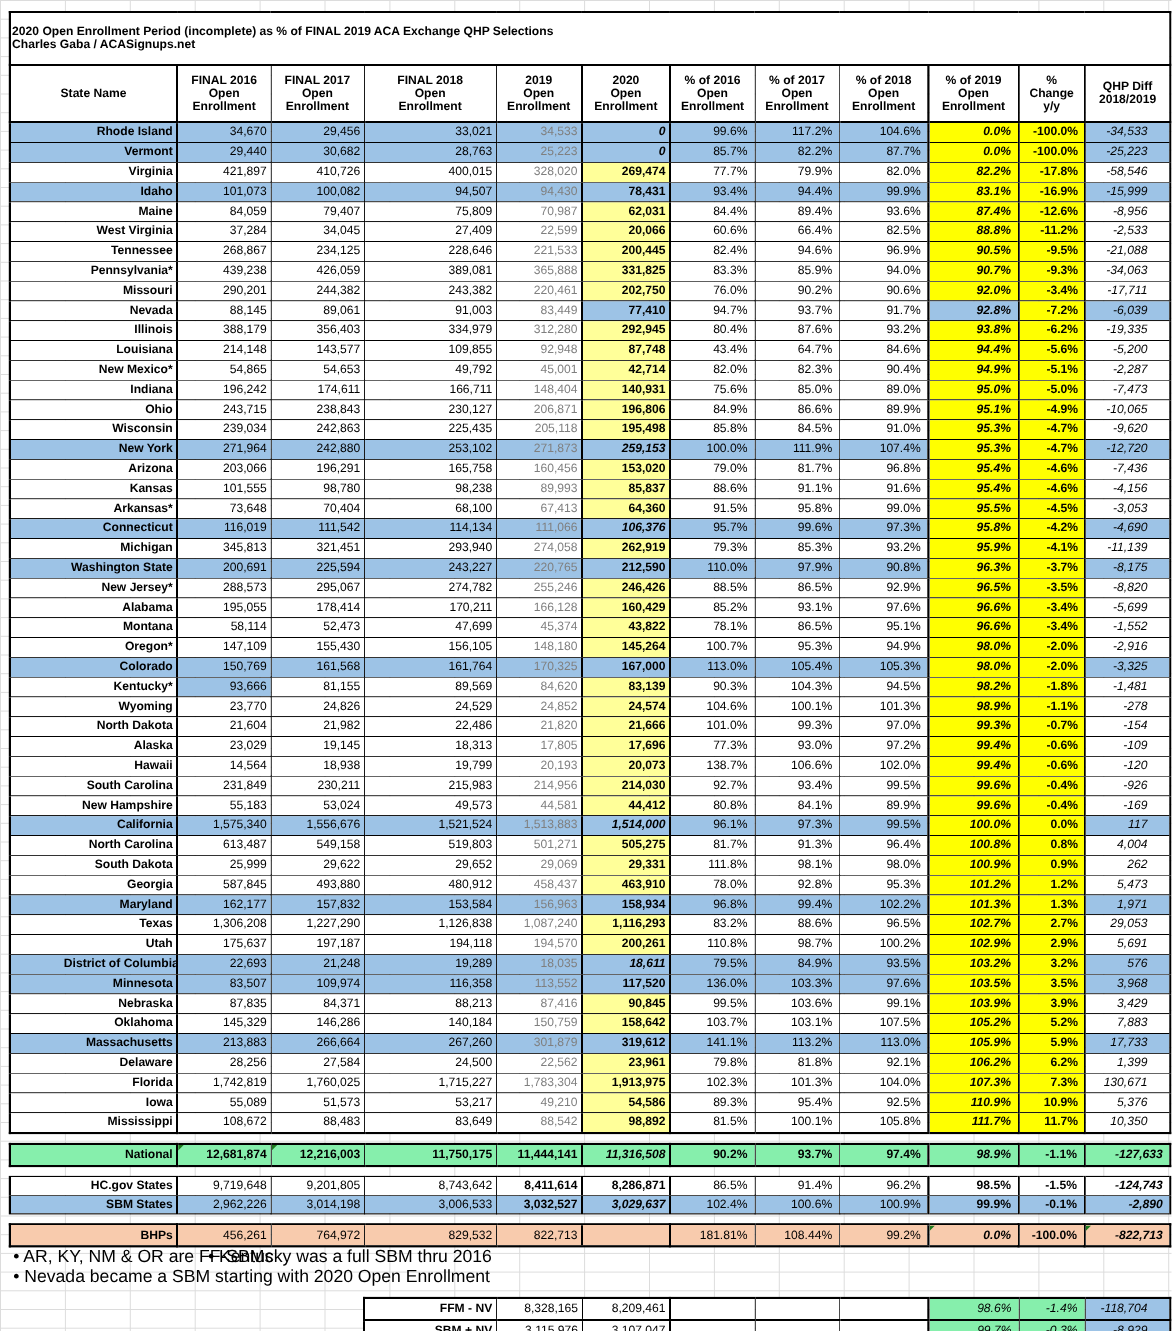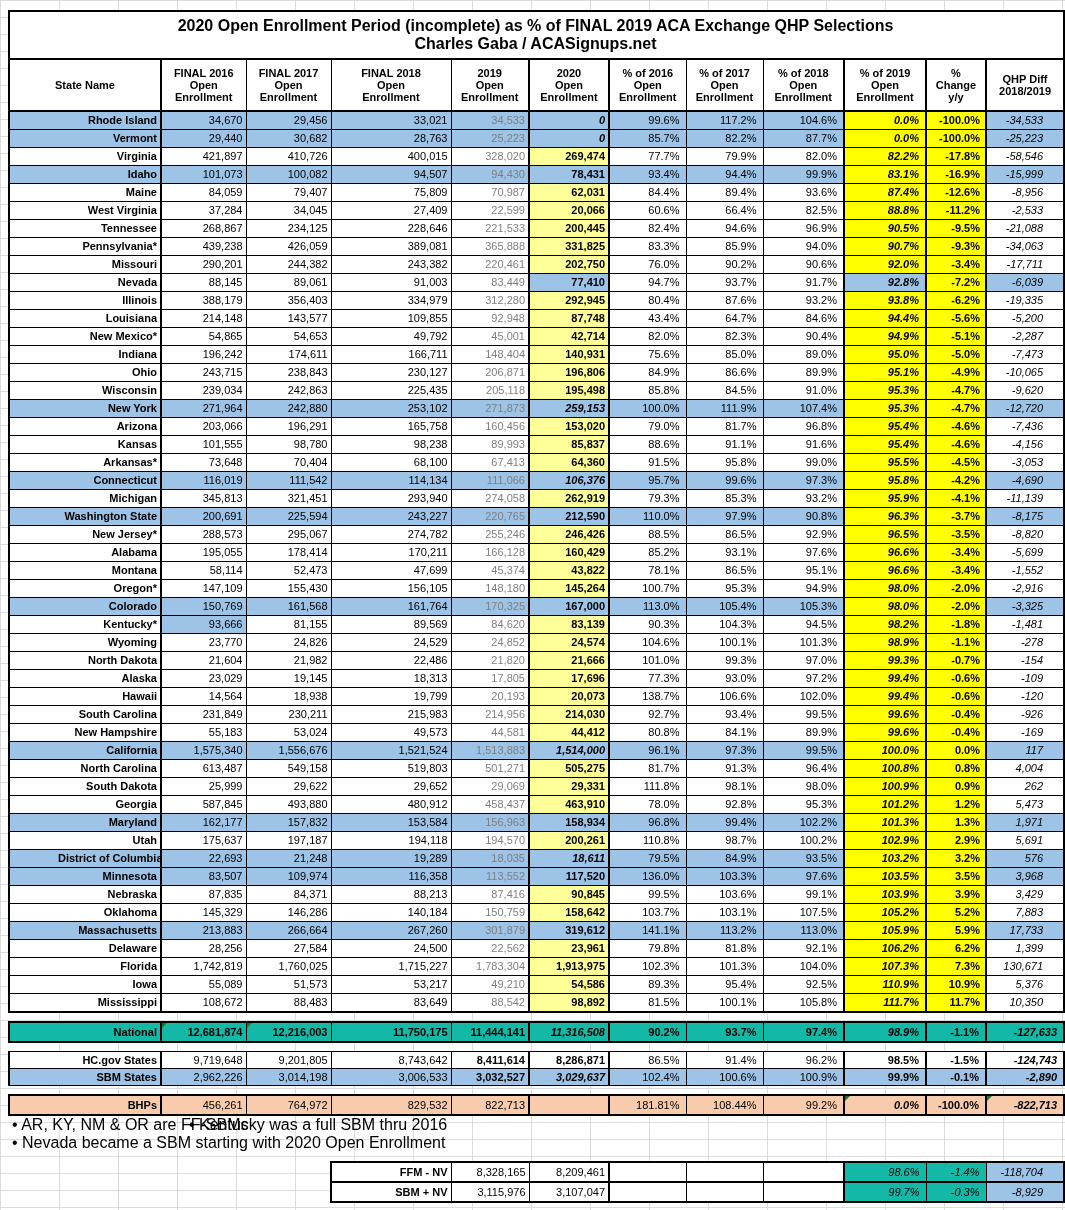--- a/index.html
+++ b/index.html
@@ -15,40 +15,40 @@
   #sheetwrap{position:absolute;left:8px;top:10px;}
   table{border-collapse:collapse;table-layout:fixed;width:1055px;}
   td,th{
     font-size:11px;height:17px;line-height:1.1;
     padding:0 3px 0 1px;overflow:hidden;white-space:nowrap;
     background:#fff;border:1px solid #000;position:relative;
     text-align:right;color:#000;
   }
   
   td.title{
-    border:2px solid #000;text-align:center;height:46px;
-    font-weight:bold;font-size:16px;white-space:normal;vertical-align:middle;
+    border:2px solid #000;text-align:left;height:46px;
+    font-weight:bold;font-size:11px;white-space:normal;vertical-align:middle;
   }
   
   th{
     font-weight:bold;text-align:center;vertical-align:middle;
     white-space:pre-line;height:50px;border-bottom:2px solid #000;border-top:2px solid #000;
     padding:0 1px;
   }
   
   td.st{font-weight:bold;padding-right:3px;padding-left:48px;}
   td.gray{color:#7f7f7f;}
   td.v20{background:#ffff99;font-weight:bold;}
   td.p{padding-right:6px;}
   td.p19{background:#ffff00;font-weight:bold;font-style:italic;padding-right:6px;}
   td.chg{background:#ffff00;font-weight:bold;padding-right:5px;}
   td.diff{font-style:italic;padding-right:20px;}
   
   .b{font-weight:bold!important;} .i{font-style:italic!important;}
-  td.yel{background:#14b8a6;} td.peach{background:#f8cbad;}
+  td.yel{background:#86efac;} td.peach{background:#f8cbad;}
   td.blu{background:#9dc3e6;}
   td.lbl{font-weight:bold;padding-right:3px;}
   
   .bl2{border-left:2px solid #000;} .br2{border-right:2px solid #000;}
   tr.bb2 td{border-bottom:2px solid #000;}
   tr.sec td{border-top:2px solid #000;border-bottom:2px solid #000;height:18px;}
   tr.sec2 td{height:16px;}
   
   tr.gap td{border:none;background:transparent;height:8px;}
   tr.gap2 td{border:none;background:transparent;height:10px;}
@@ -676,20 +676,34 @@
           <td class="n gray  blu">156,963</td>
           <td class="v20 bl2 br2 blu">158,934</td>
           <td class="p  blu">96.8%</td>
           <td class="p  blu">99.4%</td>
           <td class="p  blu">102.2%</td>
           <td class="p19 bl2 br2">101.3%</td>
           <td class="chg br2">1.3%</td>
           <td class="diff br2 blu">1,971</td>
         </tr>
         <tr>
+          <td class="st bl2 br2">Texas</td>
+          <td class="n">1,306,208</td>
+          <td class="n">1,227,290</td>
+          <td class="n">1,126,838</td>
+          <td class="n gray">1,087,240</td>
+          <td class="v20 bl2 br2">1,116,293</td>
+          <td class="p">83.2%</td>
+          <td class="p">88.6%</td>
+          <td class="p">96.5%</td>
+          <td class="p19 bl2 br2">102.7%</td>
+          <td class="chg br2">2.7%</td>
+          <td class="diff br2">29,053</td>
+        </tr>
+        <tr>
           <td class="st bl2 br2">Utah</td>
           <td class="n">175,637</td>
           <td class="n">197,187</td>
           <td class="n">194,118</td>
           <td class="n gray">194,570</td>
           <td class="v20 bl2 br2">200,261</td>
           <td class="p">110.8%</td>
           <td class="p">98.7%</td>
           <td class="p">100.2%</td>
           <td class="p19 bl2 br2">102.9%</td>

